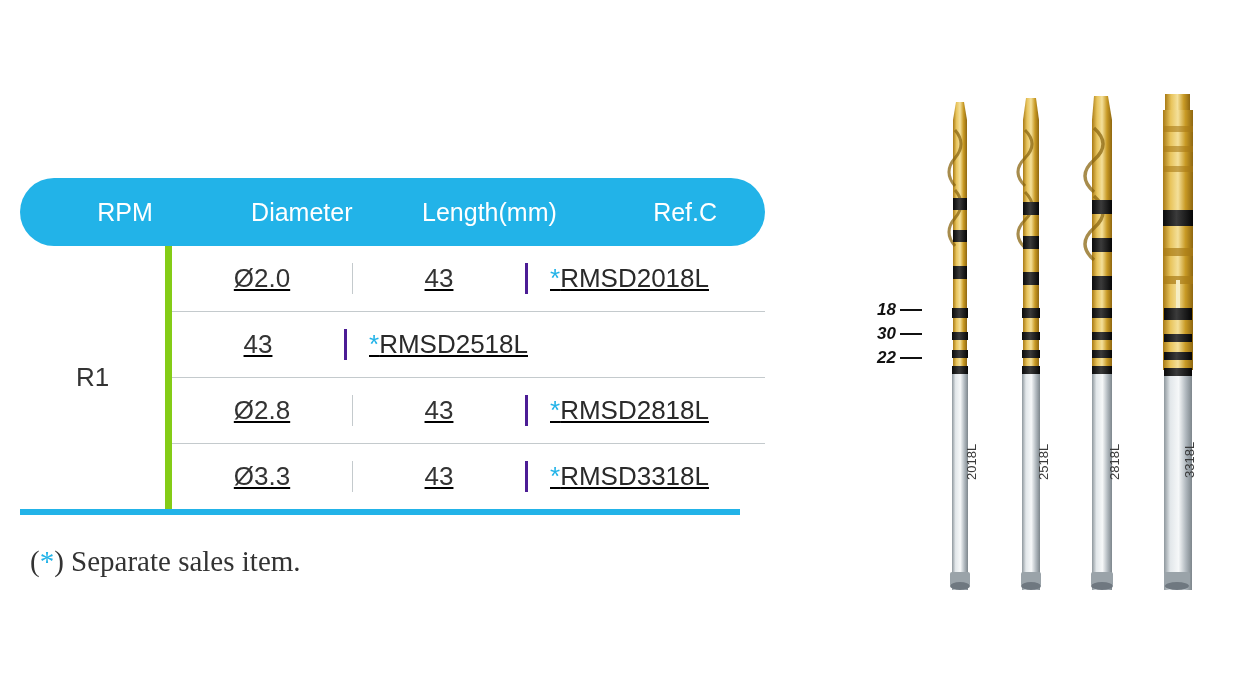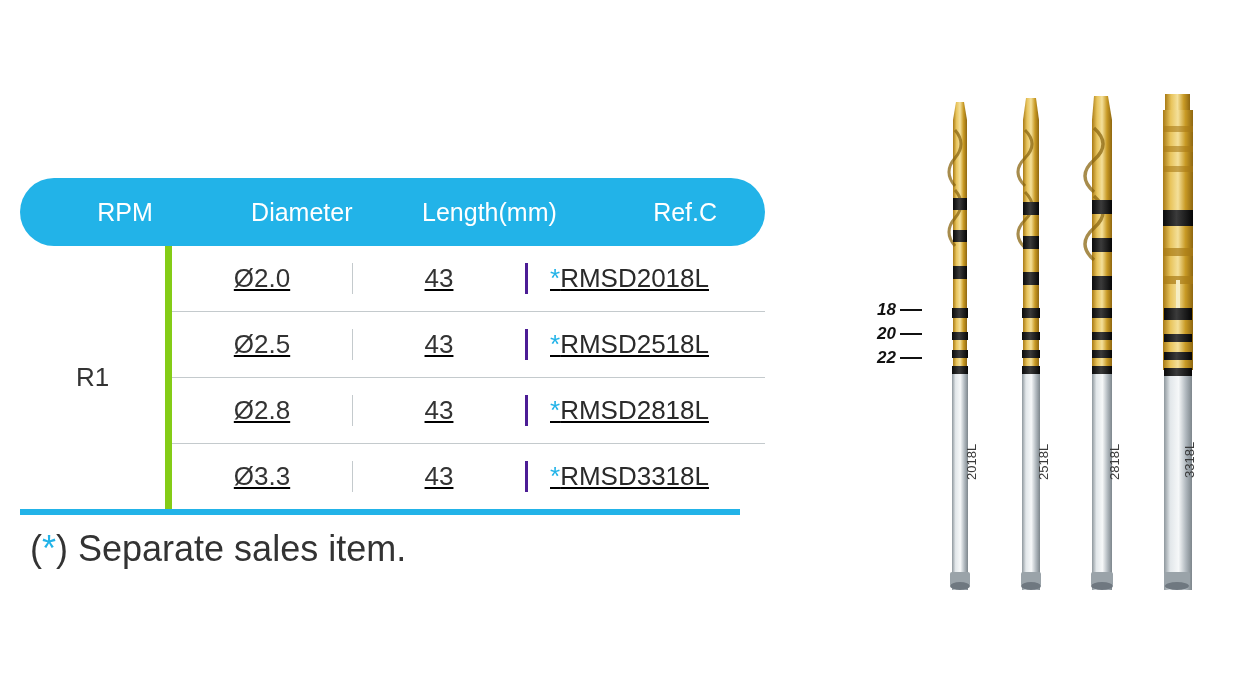--- a/index.html
+++ b/index.html
@@ -76,24 +76,25 @@
   .star { color: #22b3e8; }
 
   .bottom-rule {
     height: 6px;
     background: #22b3e8;
     width: 720px;
     margin-top: 0px;
   }
 
   .footnote {
-    margin-top: 13px;
-    font-size: 36px;
+    margin-top: 30px;
+    font-size: 29px;
     color: #333333;
     padding-left: 10px;
+    font-family: Liberation Serif, serif;
   }
   .footnote .star { color: #22b3e8; }
 
   
   #drills {
     position: absolute;
     left: 860px;
     top: 80px;
     width: 360px;
     height: 520px;
@@ -141,21 +142,20 @@
     <div class="rpm-cell">R1</div>
     <div class="rows">
 
       <div class="row">
         <div class="cell cell-diameter">Ø2.0</div>
         <div class="cell cell-length">43</div>
         <div class="cell cell-ref"><span class="star">*</span><span>RMSD2018L</span></div>
       </div>
 
       <div class="row">
-        <div class="cell cell-diameter">Ø2.5</div>
         <div class="cell cell-length">43</div>
         <div class="cell cell-ref"><span class="star">*</span><span>RMSD2518L</span></div>
       </div>
 
       <div class="row">
         <div class="cell cell-diameter">Ø2.8</div>
         <div class="cell cell-length">43</div>
         <div class="cell cell-ref"><span class="star">*</span><span>RMSD2818L</span></div>
       </div>
 
@@ -174,21 +174,21 @@
 </div>
 
 <div id="drills">
 
   <div class="tick-labels">
     <div class="tick-row">
       <span class="num">18</span>
         <span class="dash"></span>
     </div>
     <div class="tick-row">
-      <span class="num">20</span>
+      <span class="num">30</span>
         <span class="dash"></span>
     </div>
     <div class="tick-row">
       <span class="num">22</span>
         <span class="dash"></span>
     </div>
   </div>
 
   <svg width="360" height="520" viewBox="0 0 360 520">
     <defs>

